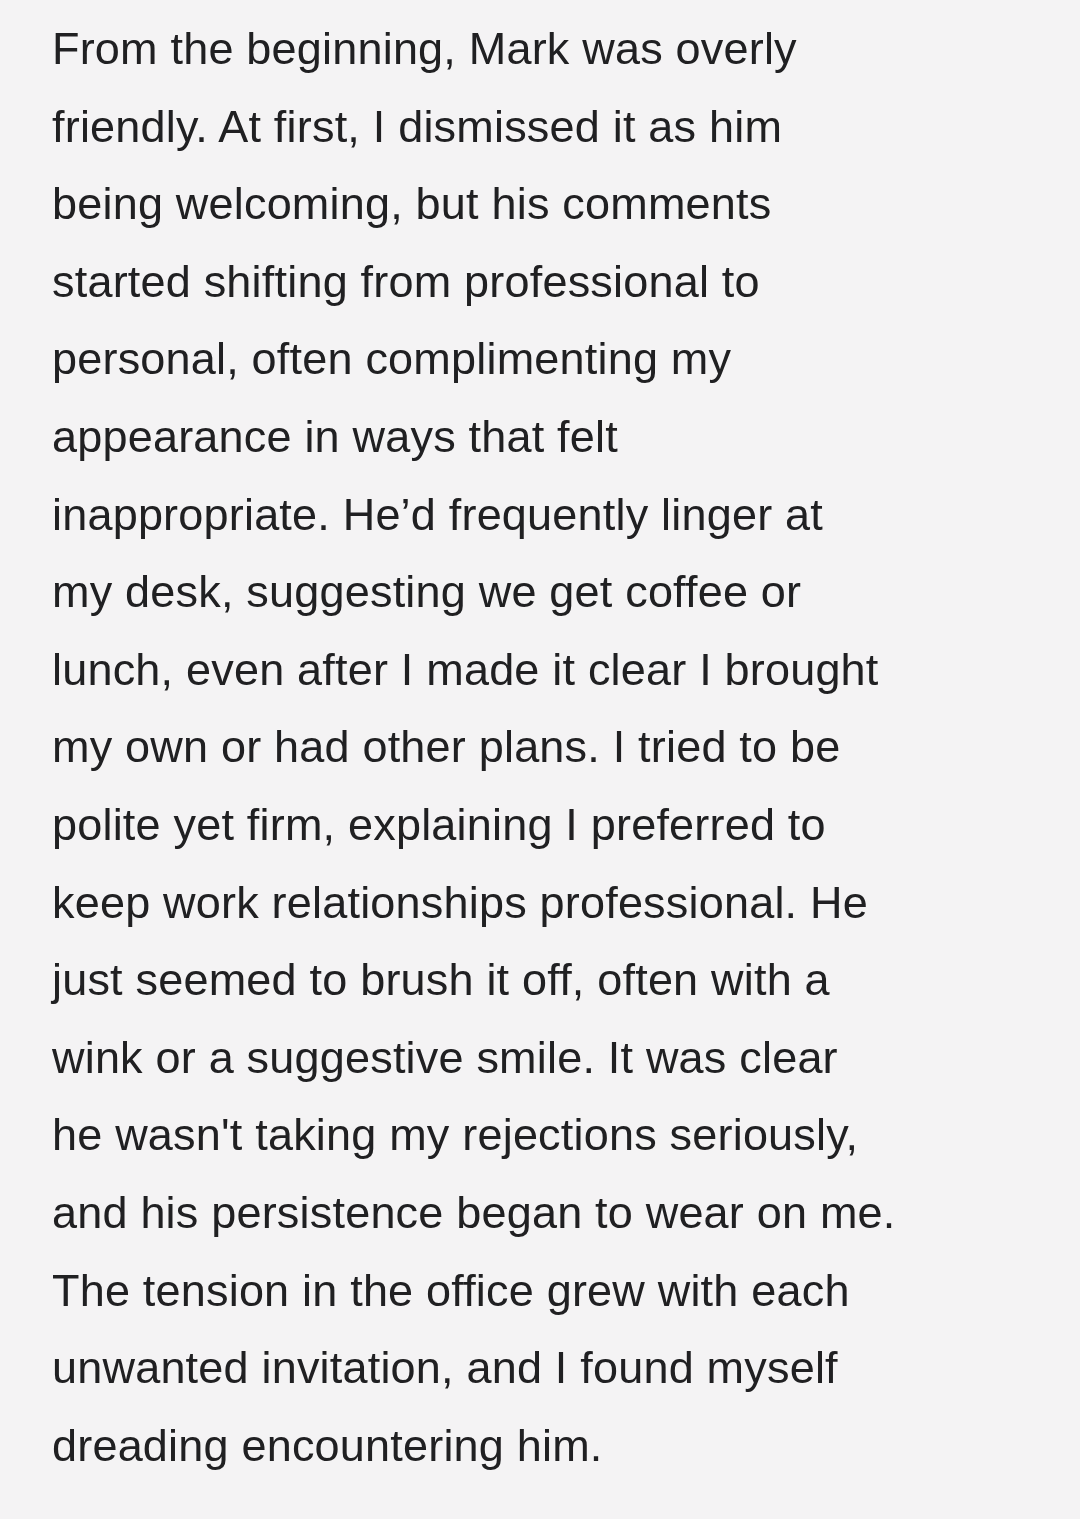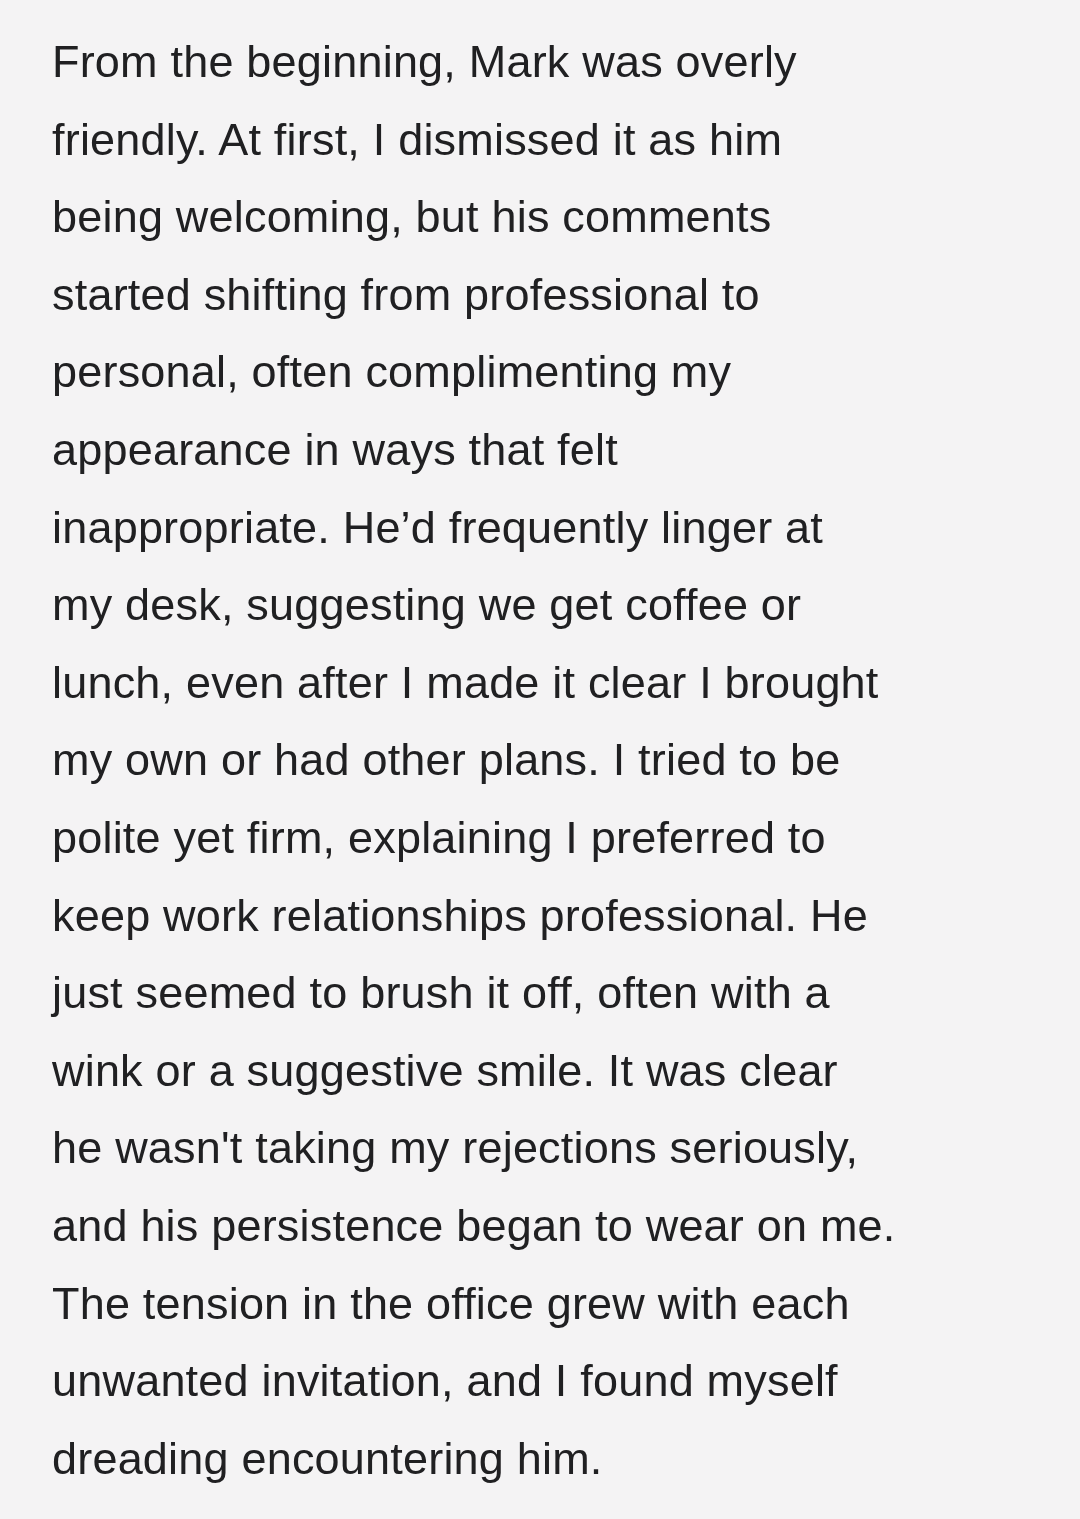--- a/index.html
+++ b/index.html
@@ -9,21 +9,21 @@
   body {
     width: 1080px;
     height: 1519px;
     background: #f4f3f4;
     overflow: hidden;
     font-family: "Liberation Sans", sans-serif;
   }
   .story-wrap {
     box-sizing: border-box;
     width: 1080px;
-    padding: 23px 46px 0 52px;
+    padding: 10px 46px 0 52px;
   }
   .story-paragraph {
     margin: 0;
     color: #202022;
     font-size: 45px;
     line-height: 77.6px;
     letter-spacing: 0.2px;
     white-space: pre-line; 
     font-weight: 400;
   }

